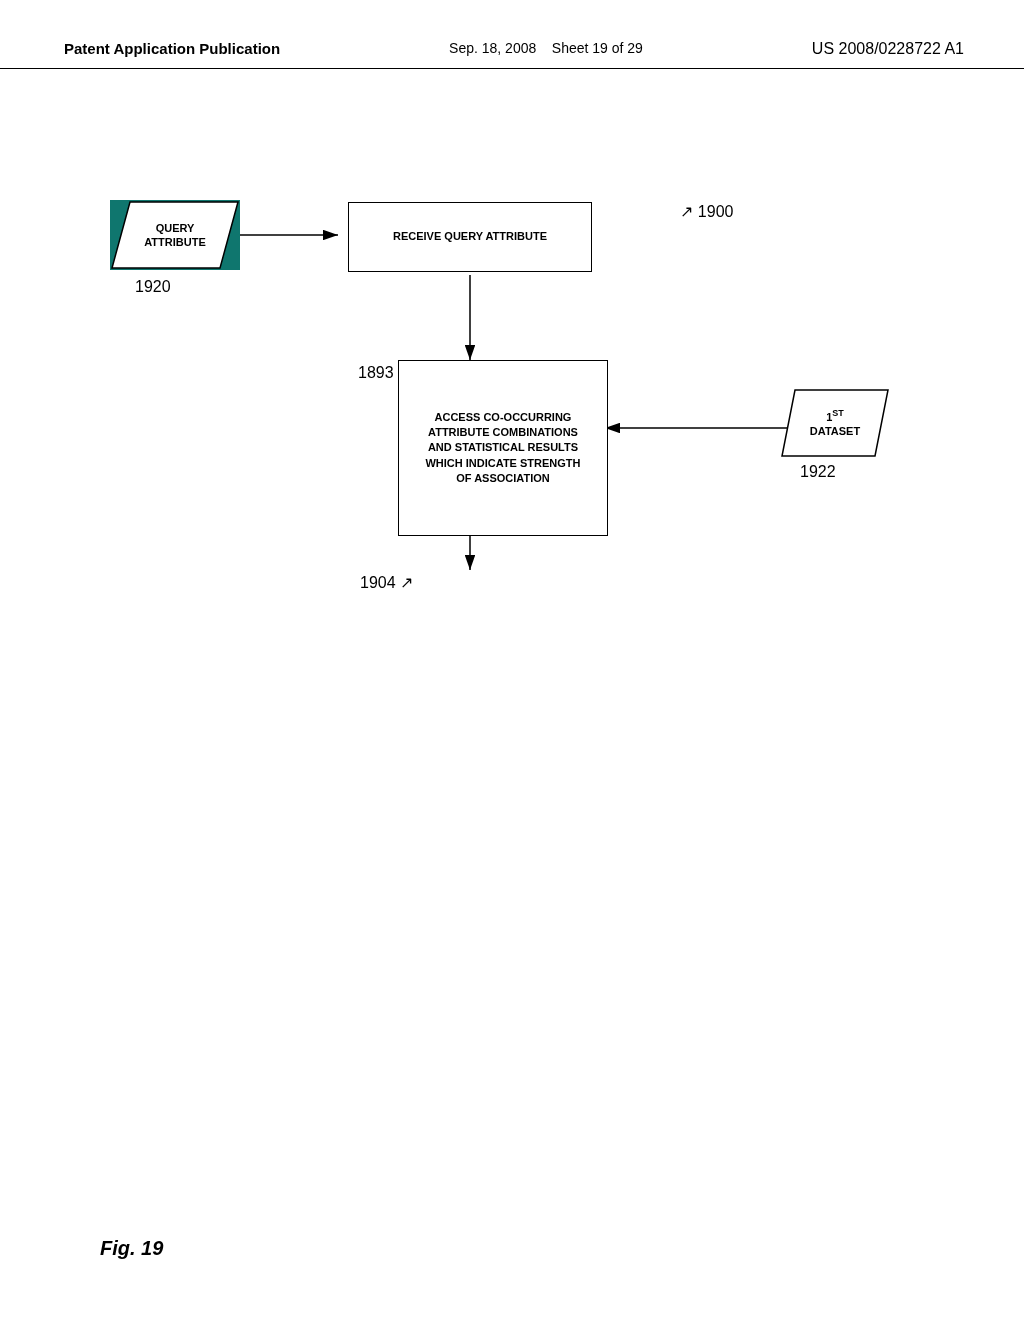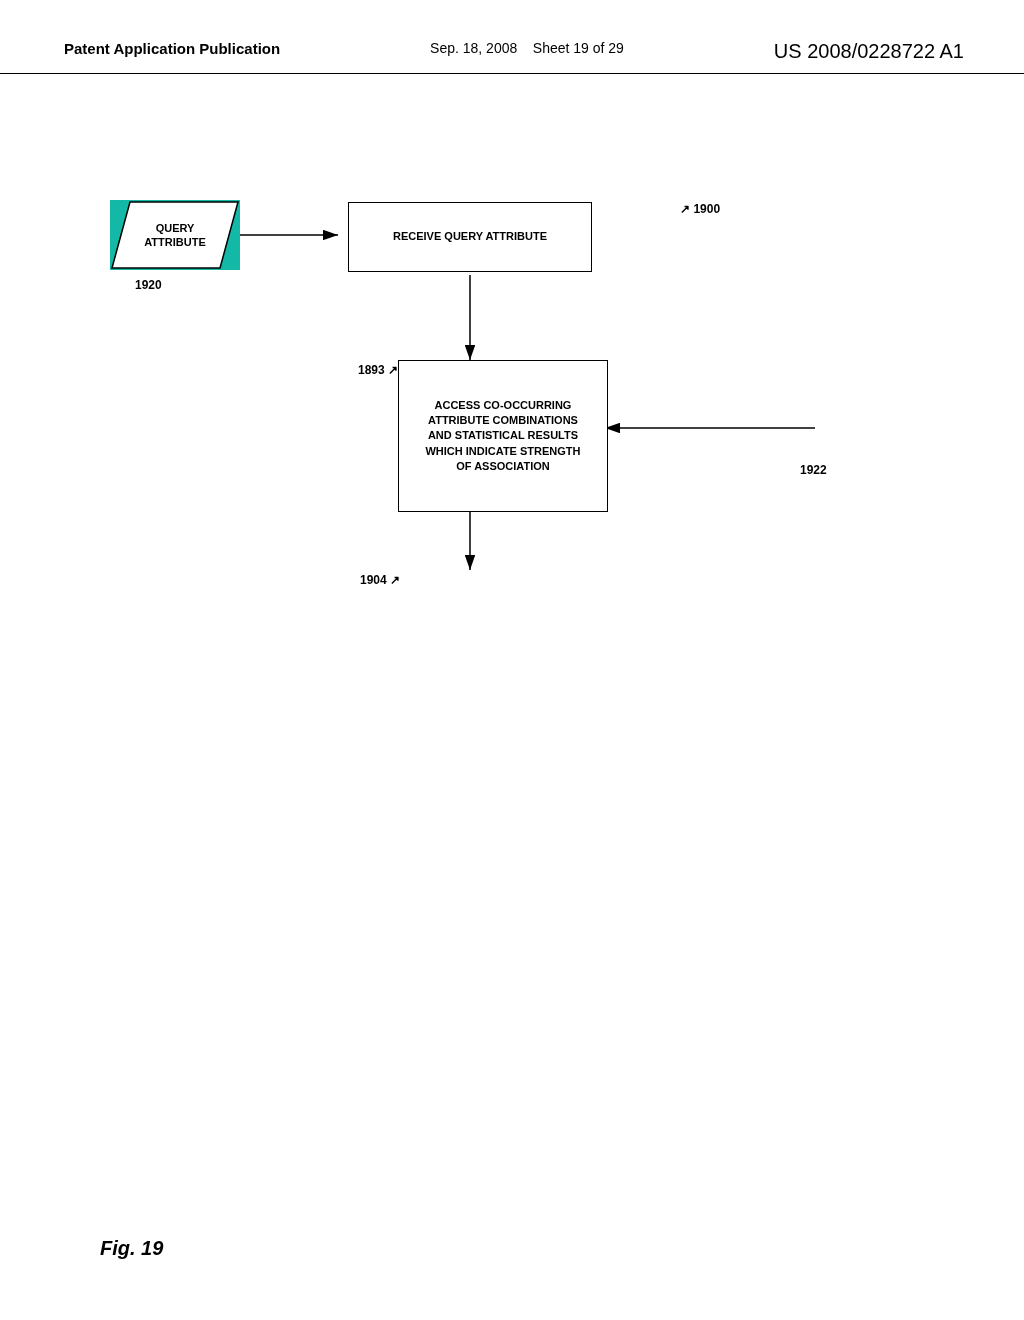--- a/index.html
+++ b/index.html
@@ -25,37 +25,37 @@
       font-weight: bold;
       font-size: 15px;
     }
 
     .header-center {
       font-size: 14px;
       text-align: right;
     }
 
     .header-right {
-      font-size: 20px;
+      font-size: 16px;
     }
 
     .diagram-area {
       position: absolute;
       top: 130px;
       left: 80px;
       right: 80px;
       bottom: 150px;
     }
 
     
     .parallelogram {
       position: absolute;
       width: 130px;
       height: 70px;
-      background: #14b8a6;
+      background: #0f766e;
       border: none;
       display: flex;
       align-items: center;
       justify-content: center;
       text-align: center;
       font-size: 11px;
       font-weight: bold;
     }
 
     .parallelogram svg {
@@ -107,22 +107,22 @@
     }
 
     .dataset-box .text {
       position: relative;
       z-index: 1;
     }
 
     
     .label {
       position: absolute;
-      font-size: 12px;
-      font-weight: bold;
+      font-size: 16px;
+      font-weight: normal;
     }
 
     
     .arrows-svg {
       position: absolute;
       top: 0; left: 0;
       width: 100%;
       height: 100%;
       pointer-events: none;
     }
@@ -183,24 +183,32 @@
   <div class="label" style="left: 55px; top: 148px;">1920</div>
 
   <div class="label" style="left: 600px; top: 72px;">↗ 1900</div>
 
   <div class="rect-box" style="left: 268px; top: 72px; width: 244px; height: 70px; text-align: center;">
     <span>RECEIVE QUERY ATTRIBUTE</span>
   </div>
 
   <div class="label" style="left: 278px; top: 233px;">1893 ↗</div>
 
-  <div class="rect-box" style="left: 318px; top: 230px; width: 210px; height: 152px;">
+  <div class="rect-box" style="left: 318px; top: 230px; width: 210px; height: 176px;">
     <span style="font-size: 11px;">ACCESS CO-OCCURRING<br>ATTRIBUTE COMBINATIONS<br>AND STATISTICAL RESULTS<br>WHICH INDICATE STRENGTH<br>OF ASSOCIATION</span>
   </div>
 
+  <div class="dataset-box" style="left: 700px; top: 258px;">
+    <svg viewBox="0 0 110 70" xmlns="http://www.w3.org/2000/svg">
+      <polygon points="15,2 108,2 95,68 2,68" fill="white" stroke="black" stroke-width="1.5"></polygon>
+    </svg>
+    <div class="text">
+      1<span class="superscript">ST</span><br>DATASET
+    </div>
+  </div>
 
   <div class="label" style="left: 720px; top: 333px;">1922</div>
 
   <div class="label" style="left: 280px; top: 443px;">1904 ↗</div>
 
 
 </div>
 
 <div class="fig-label">Fig. 19</div>
 

